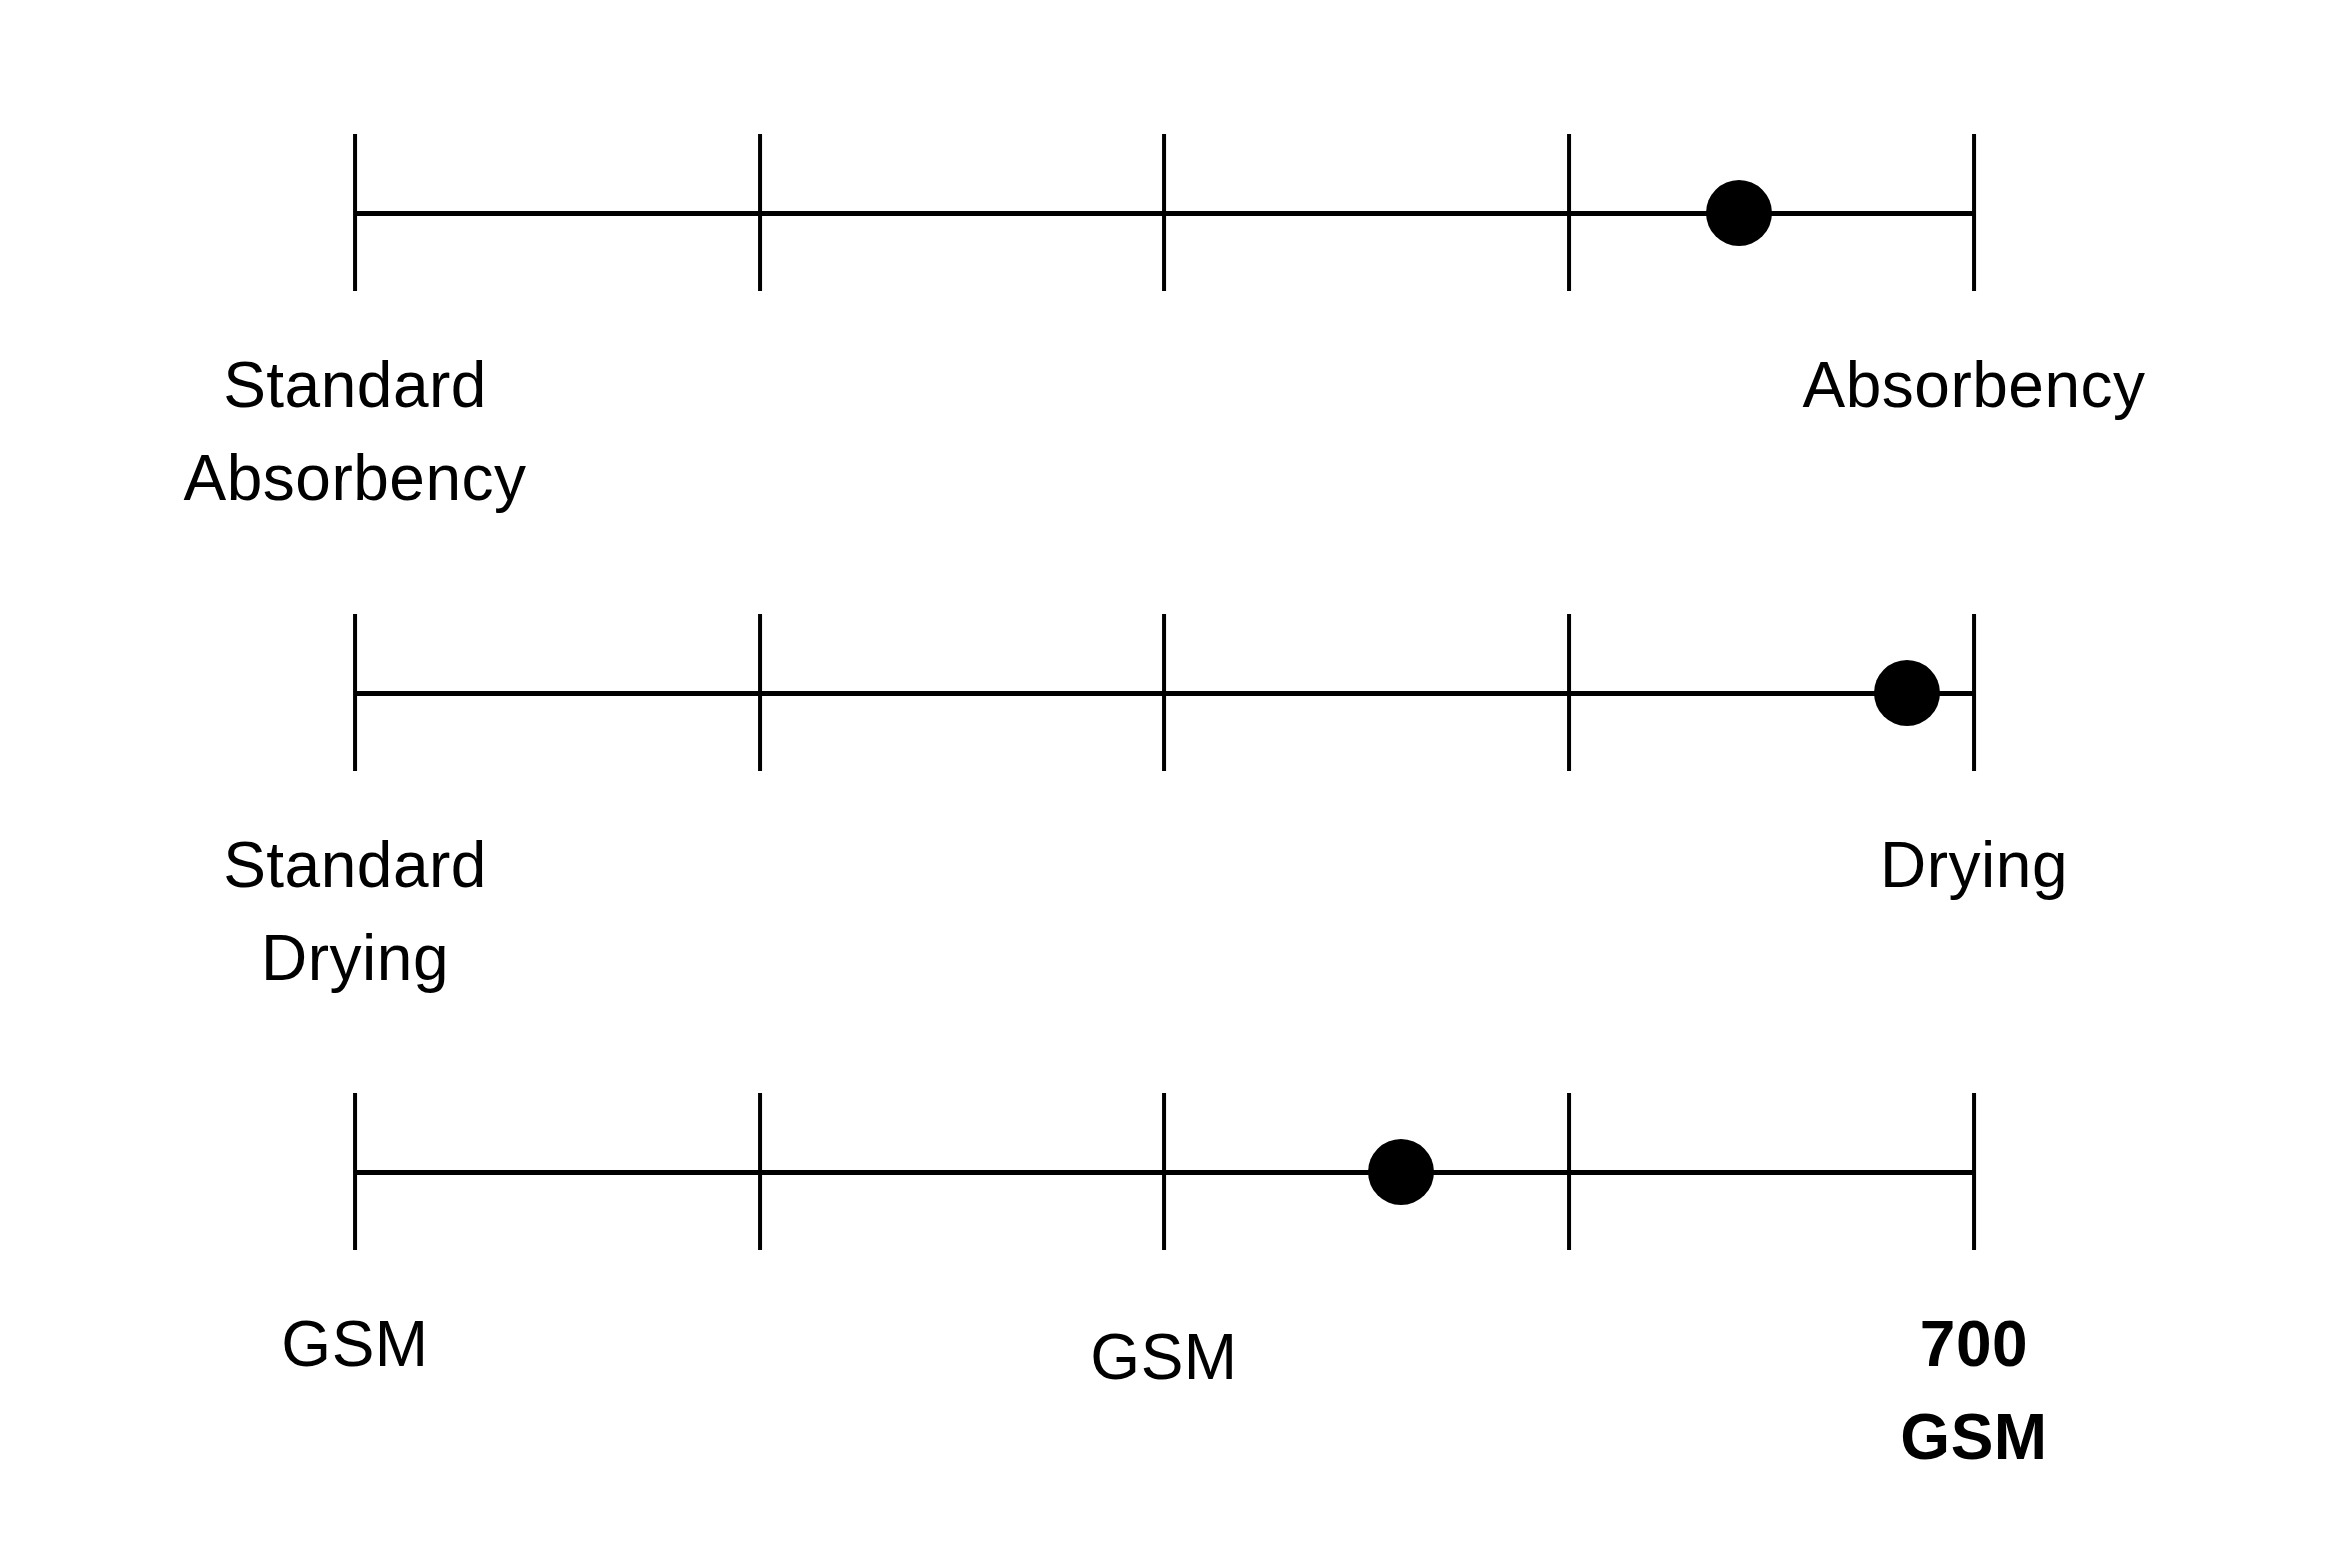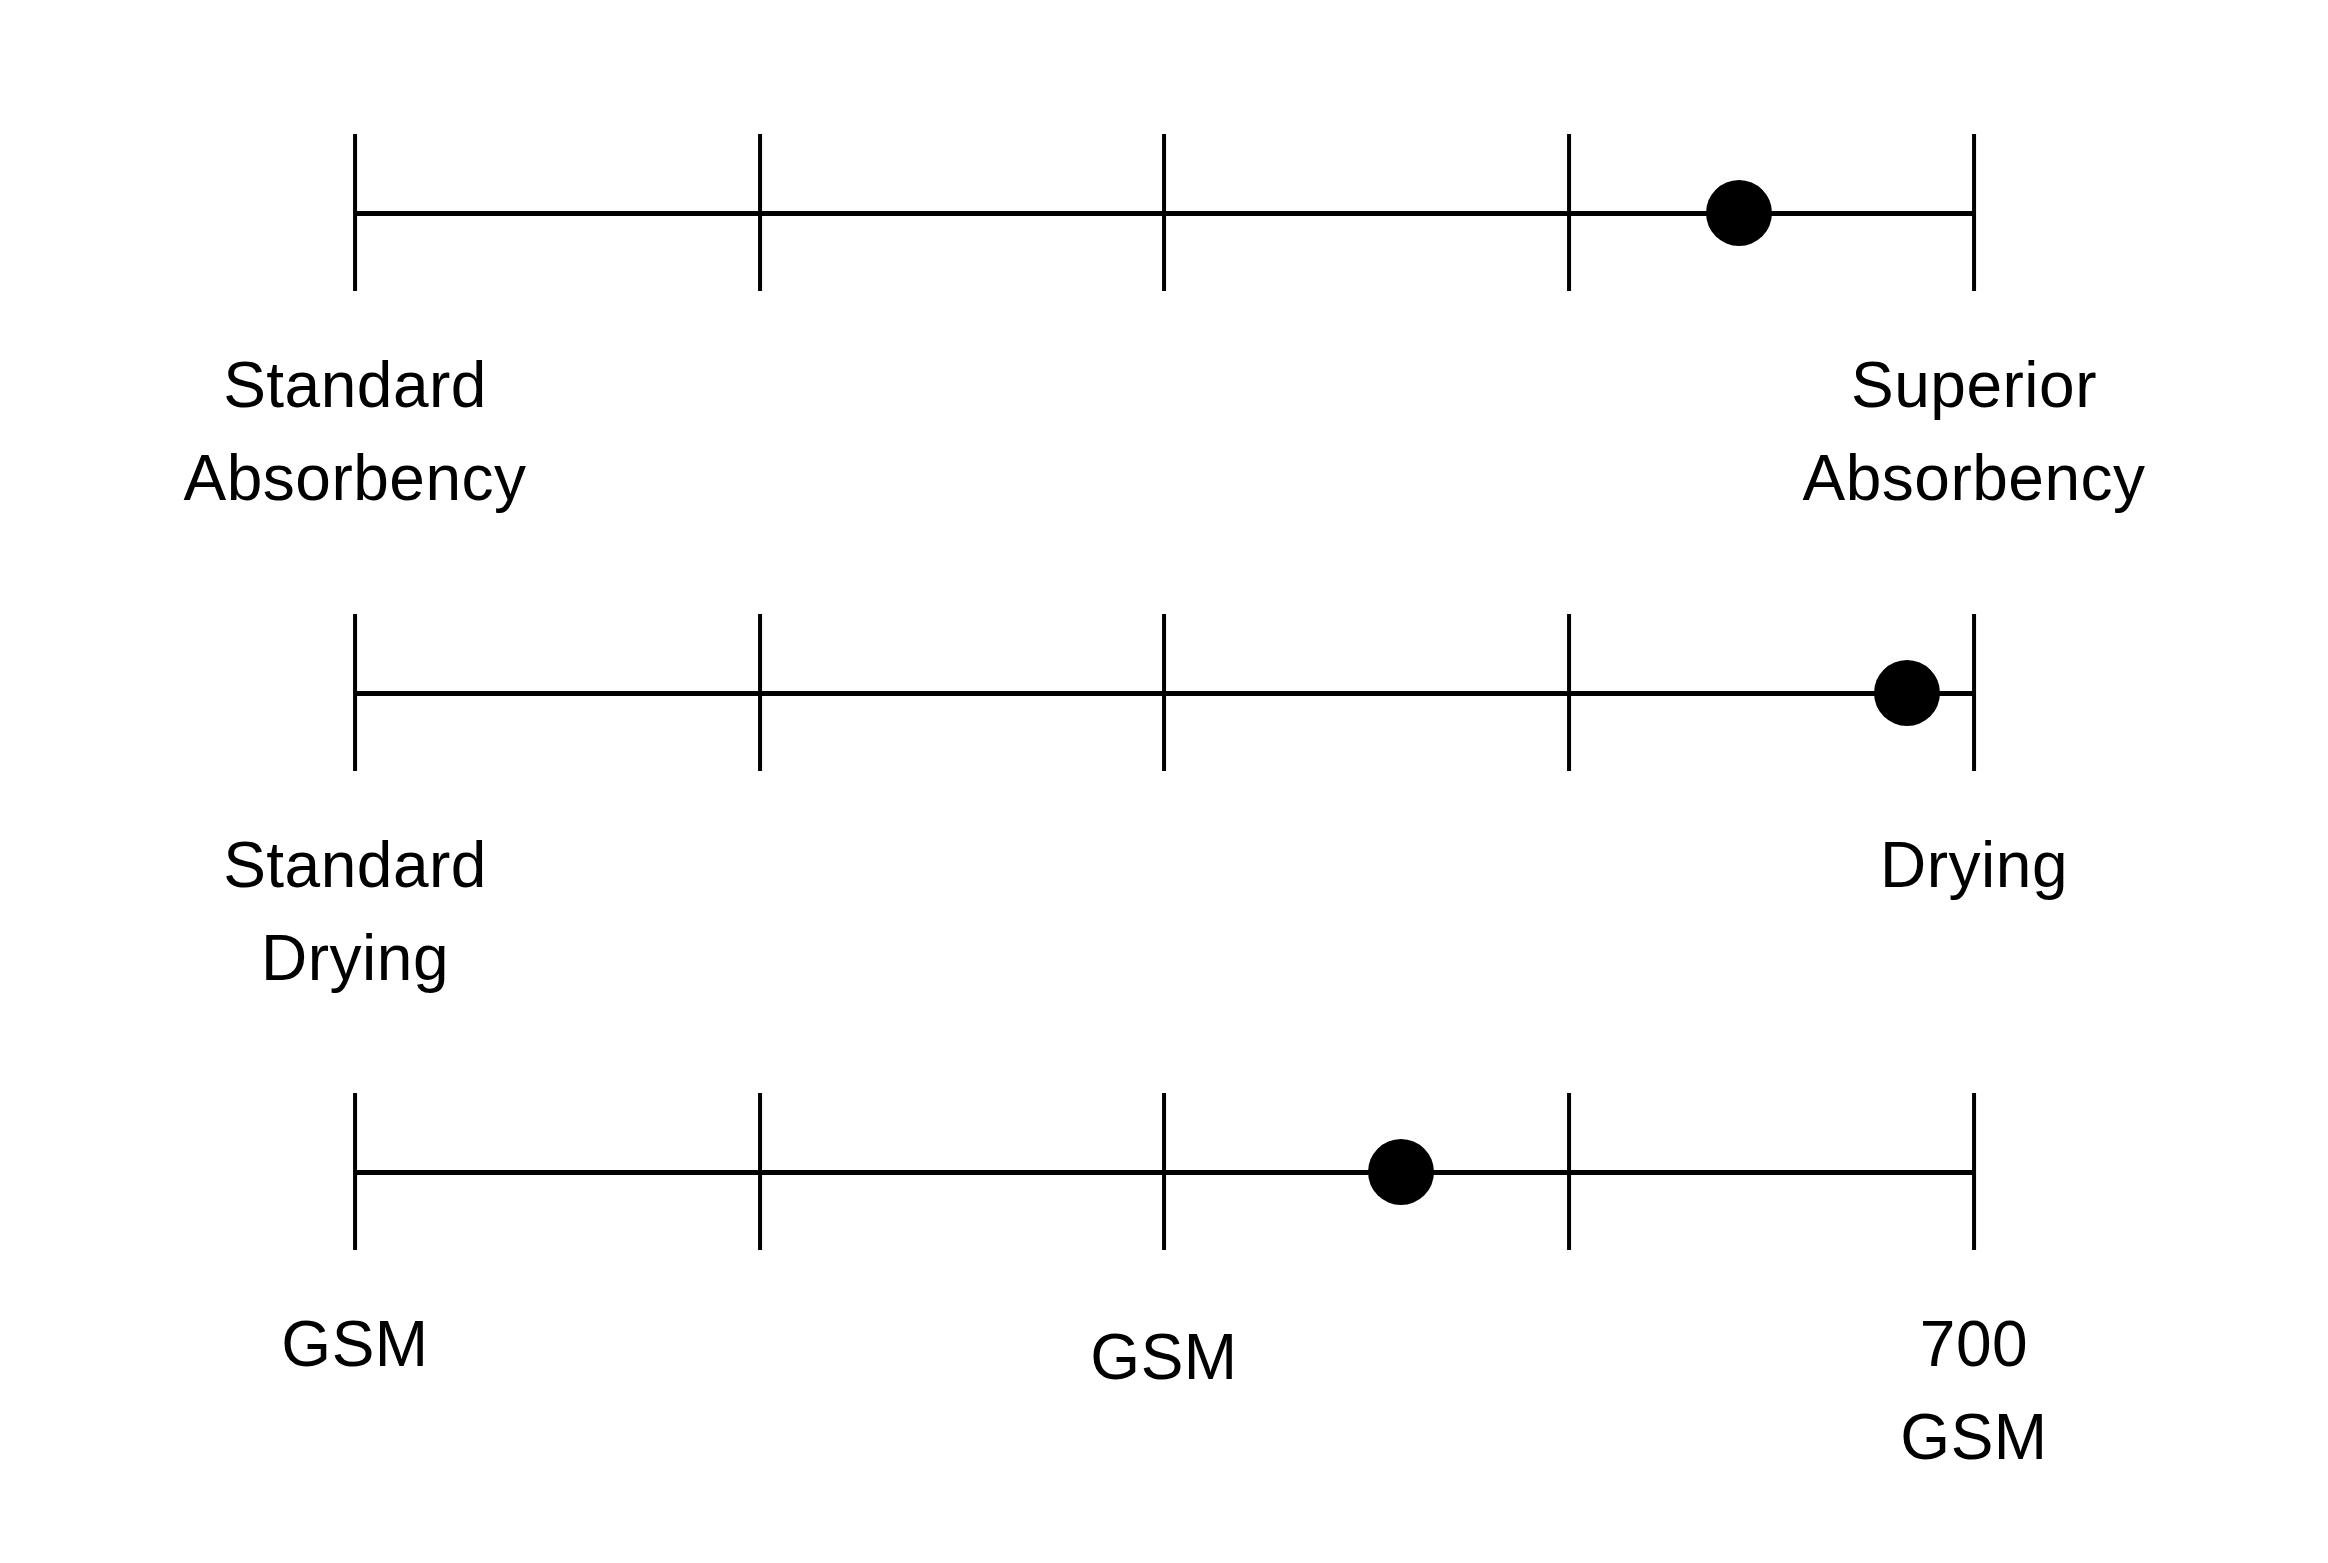--- a/index.html
+++ b/index.html
@@ -81,21 +81,20 @@
       <div class="tick" style="left: 760px;"></div>
       <div class="tick" style="left: 1164px;"></div>
       <div class="tick" style="left: 1569px;"></div>
       <div class="tick" style="left: 1974px;"></div>
       <div class="dot" style="left: 1739px;"></div>
       <div class="scale-label" style="left: 355px;">
         <span class="line">Standard</span>
         <span class="line">Absorbency</span>
       </div>
       <div class="scale-label" style="left: 1974px;">
-        <span class="line">Superior</span>
         <span class="line">Absorbency</span>
       </div>
     </div>
     <div class="scale-row" style="top: 689px;">
       <div class="track"></div>
       <div class="tick" style="left: 355px;"></div>
       <div class="tick" style="left: 760px;"></div>
       <div class="tick" style="left: 1164px;"></div>
       <div class="tick" style="left: 1569px;"></div>
       <div class="tick" style="left: 1974px;"></div>
@@ -115,19 +114,19 @@
       <div class="tick" style="left: 1164px;"></div>
       <div class="tick" style="left: 1569px;"></div>
       <div class="tick" style="left: 1974px;"></div>
       <div class="dot" style="left: 1401px;"></div>
       <div class="scale-label" style="left: 355px;">
         <span class="line">GSM</span>
       </div>
       <div class="scale-label" style="left: 1164px; top: 139px;">
         <span class="line">GSM</span>
       </div>
-      <div class="scale-label" style="left: 1974px;">
+      <div class="scale-label" style="left: 1974px; font-weight: bold;">
         <span class="line">700</span>
         <span class="line">GSM</span>
       </div>
     </div>
   </div>
 
 
 </body></html>

